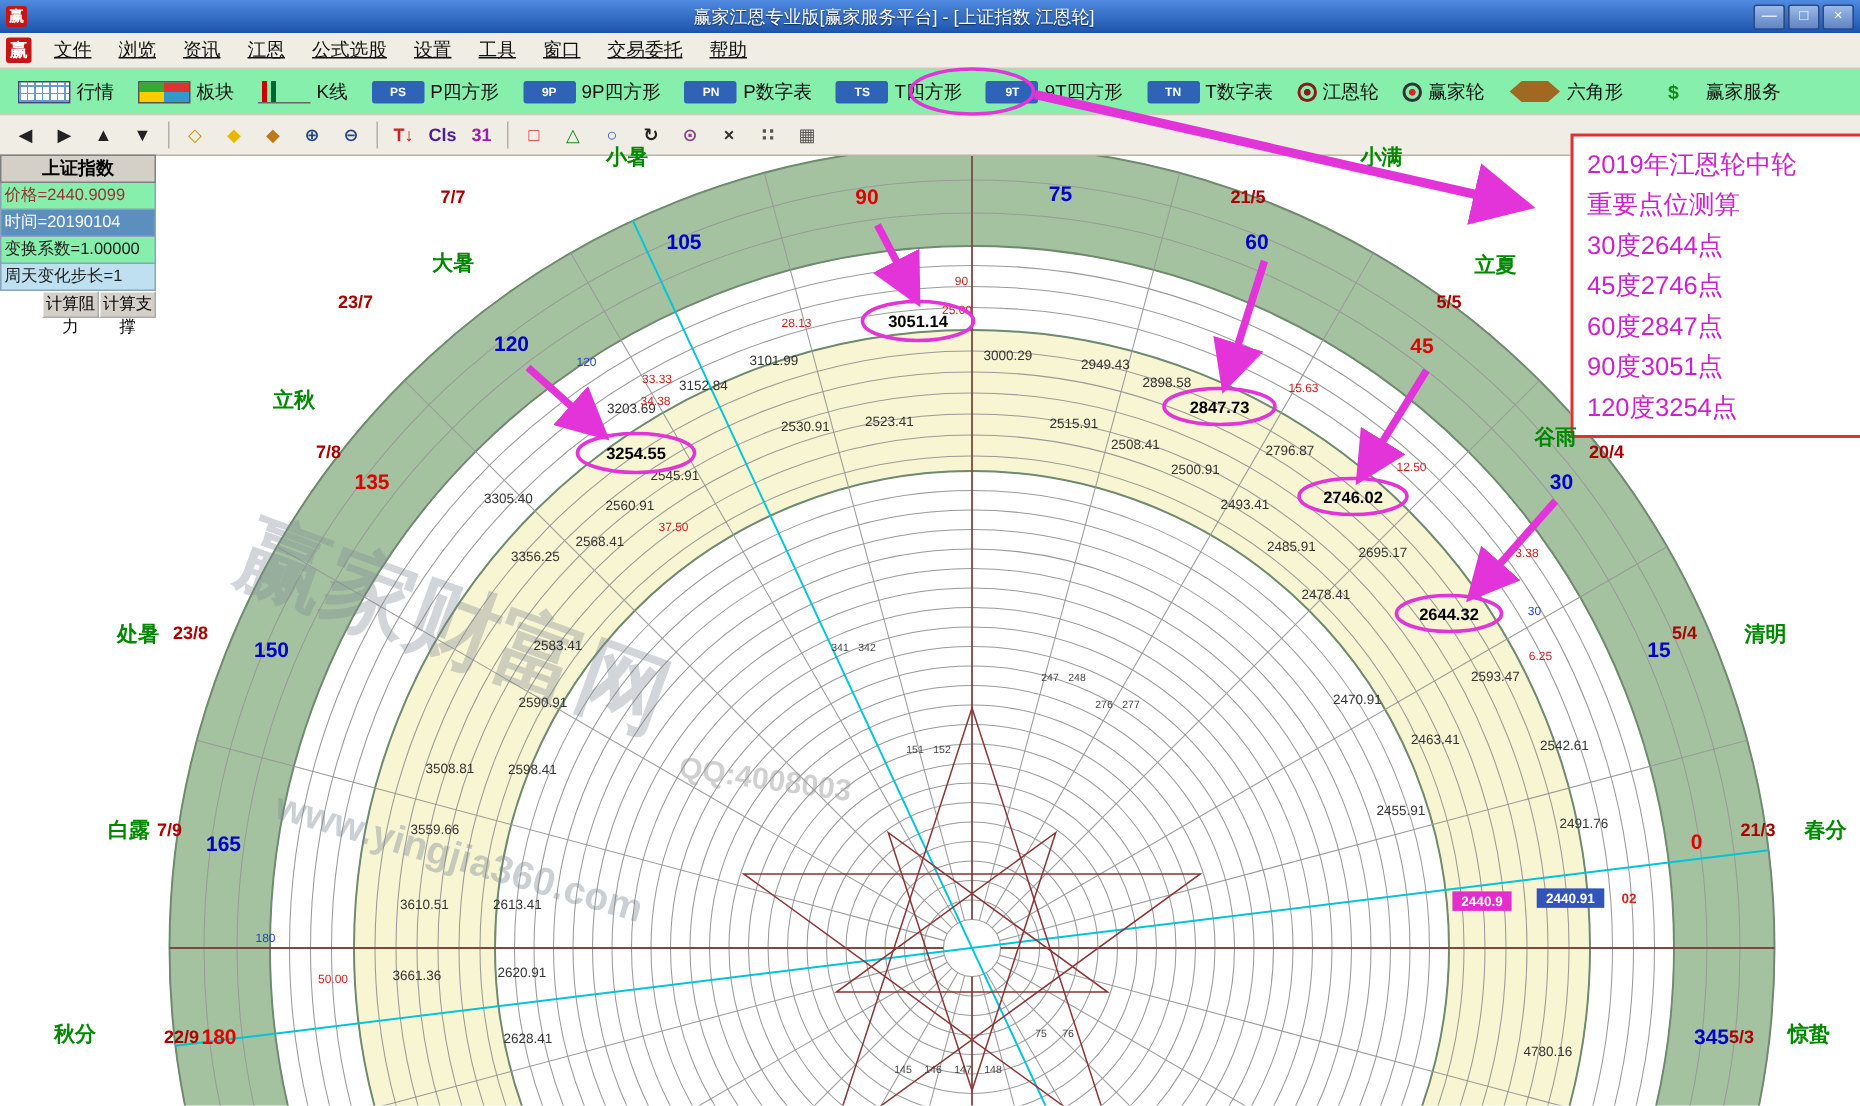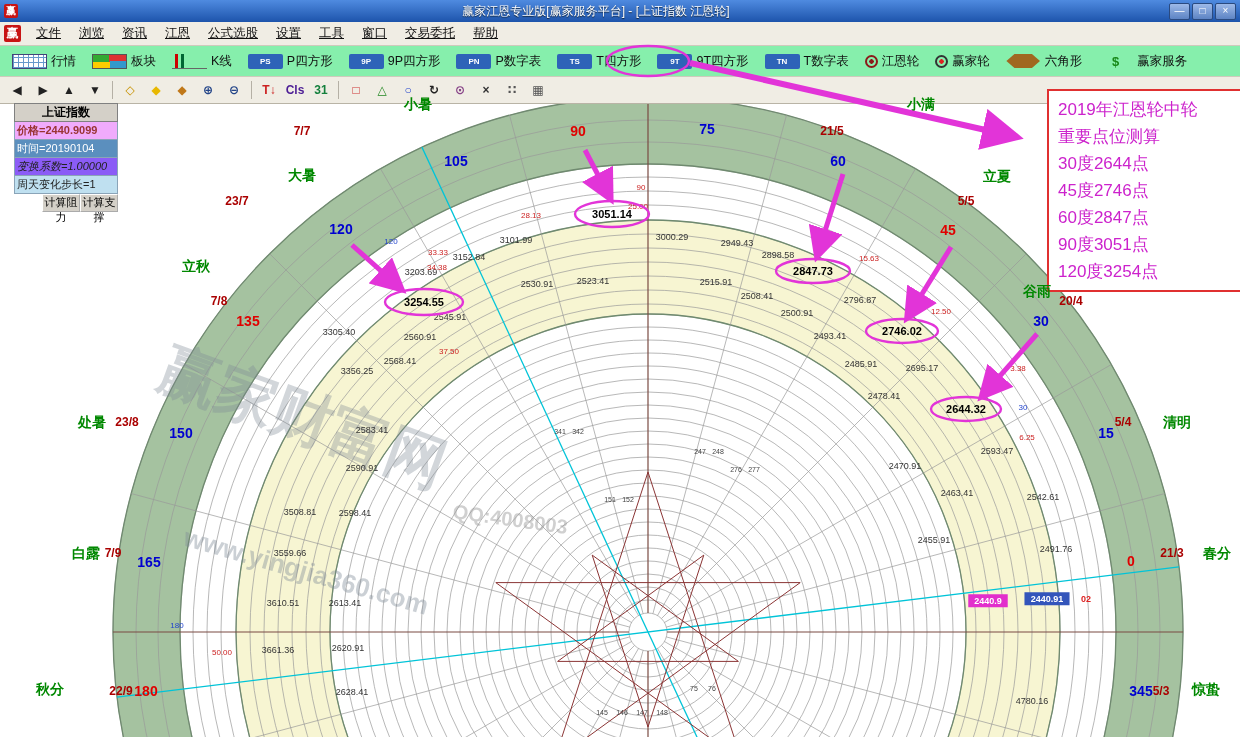--- a/index.html
+++ b/index.html
@@ -65,21 +65,21 @@
     height:26px;background:#f0ede4;border-bottom:1px solid #b9b4a6;display:flex;align-items:center;
     position:relative;z-index:10;padding-left:4px;
   }
   .tb2-btn{
     width:24px;height:21px;display:inline-flex;align-items:center;justify-content:center;
     font-size:12px;font-weight:bold;border:1px solid transparent;cursor:default;background:transparent;
   }
   .tb2-sep{width:1px;height:18px;background:#b5b0a5;margin:0 4px;}
 
   
-  .panel{position:absolute;left:14px;top:103px;width:104px;z-index:20;font-size:11px;}
+  .panel{position:absolute;left:0;top:103px;width:104px;z-index:20;font-size:11px;}
   .panel-header{
     background:#d4d0c8;border:1px solid #808080;font-weight:bold;font-size:12px;
     text-align:center;height:17px;line-height:17px;color:#000;
   }
   .p-row{height:17px;line-height:17px;padding-left:2px;border:1px solid #8aa4b8;border-top:none;white-space:nowrap;overflow:hidden;}
   .panel-buttons{display:flex;margin-left:28px;}
   .p-btn{
     flex:1;height:18px;font-size:11px;background:#d4d0c8;border:1px outset #fff;
     font-family:"Liberation Sans","DejaVu Sans",sans-serif;padding:0;cursor:default;
   }
@@ -260,38 +260,38 @@
     <span class="tb2-btn" style="color: rgb(34, 34, 34);">▼</span>
     <span class="tb2-sep"></span>
     <span class="tb2-btn" style="color: rgb(199, 146, 0);">◇</span>
     <span class="tb2-btn" style="color: rgb(232, 184, 0);">◆</span>
     <span class="tb2-btn" style="color: rgb(192, 120, 24);">◆</span>
     <span class="tb2-btn" style="color: rgb(34, 68, 136);">⊕</span>
     <span class="tb2-btn" style="color: rgb(34, 68, 136);">⊖</span>
     <span class="tb2-sep"></span>
     <span class="tb2-btn" style="color: rgb(204, 34, 34);">T↓</span>
     <span class="tb2-btn" style="color: #4c1d95;">Cls</span>
-    <span class="tb2-btn" style="color: #15803d; text-align: right;">31</span>
+    <span class="tb2-btn" style="color: #a21caf; text-align: right;">31</span>
     <span class="tb2-sep"></span>
     <span class="tb2-btn" style="color: rgb(204, 51, 51);">□</span>
     <span class="tb2-btn" style="color: rgb(34, 136, 34);">△</span>
     <span class="tb2-btn" style="color: rgb(34, 68, 204);">○</span>
     <span class="tb2-btn" style="color: rgb(34, 34, 34);">↻</span>
     <span class="tb2-btn" style="color: rgb(136, 68, 136);">⊙</span>
     <span class="tb2-btn" style="color: rgb(51, 51, 51);">×</span>
     <span class="tb2-btn" style="color: rgb(85, 85, 85);">∷</span>
     <span class="tb2-btn" style="color: rgb(85, 85, 85);">▦</span>
   </div>
 
 <div class="panel">
   <div class="panel-header">上证指数</div>
   <div id="panel-rows">
-      <div class="p-row" style="background: #f0abfc; color: rgb(153, 51, 51); font-weight: bold;">价格=2440.9099</div>
+      <div class="p-row" style="background: #86efac; color: rgb(153, 51, 51);">价格=2440.9099</div>
       <div class="p-row" style="background: rgb(91, 143, 190); color: rgb(255, 255, 255);">时间=20190104</div>
-      <div class="p-row" style="background: #8b5cf6; color: rgb(34, 34, 34); font-style: italic;">变换系数=1.00000</div>
+      <div class="p-row" style="background: #86efac; color: rgb(34, 34, 34);">变换系数=1.00000</div>
       <div class="p-row" style="background: rgb(191, 224, 240); color: rgb(34, 34, 34);">周天变化步长=1</div>
     </div>
   <div class="panel-buttons" id="panel-buttons">
       <button class="p-btn">计算阻力</button>
       <button class="p-btn">计算支撑</button>
     </div>
 </div>
 
 <div class="annotation" id="annotation" style="border-color: rgb(224, 48, 48); color: rgb(204, 34, 204);">
     <div>2019年江恩轮中轮</div>

